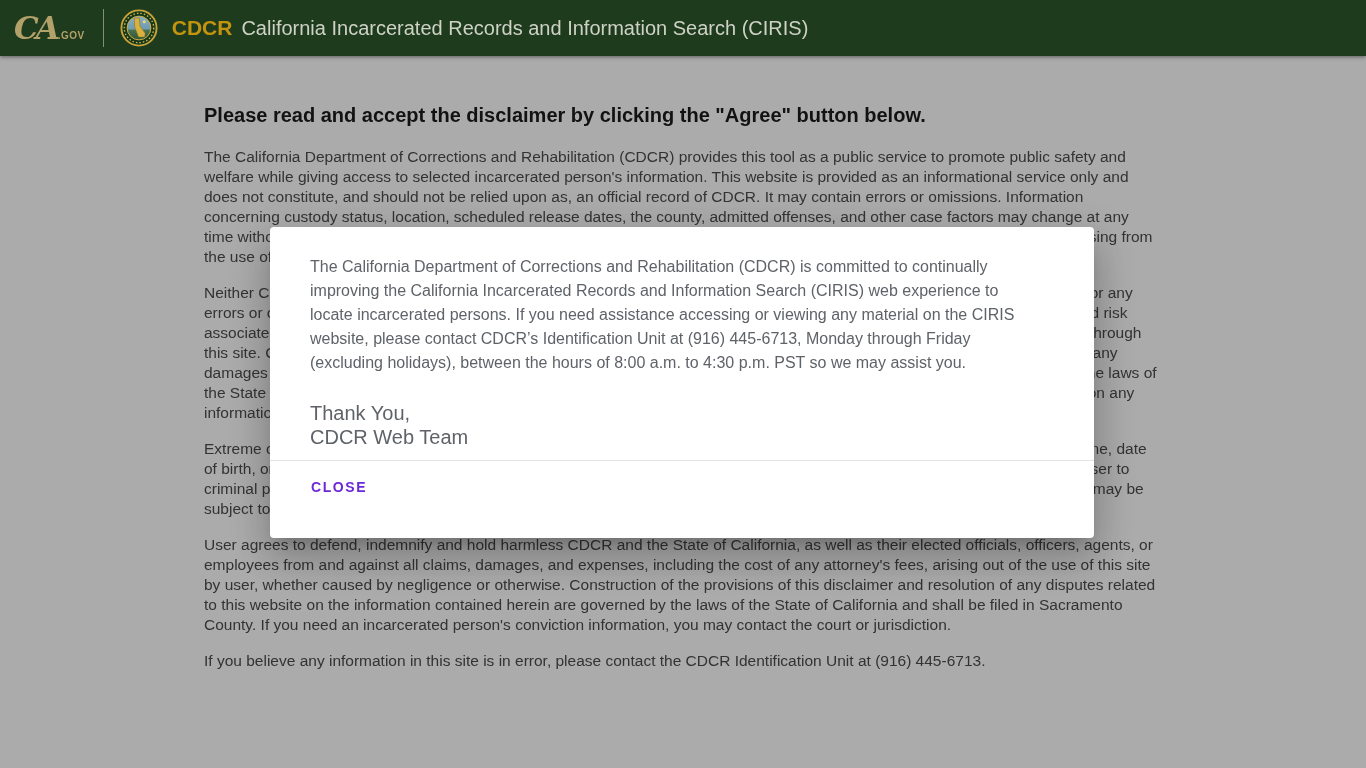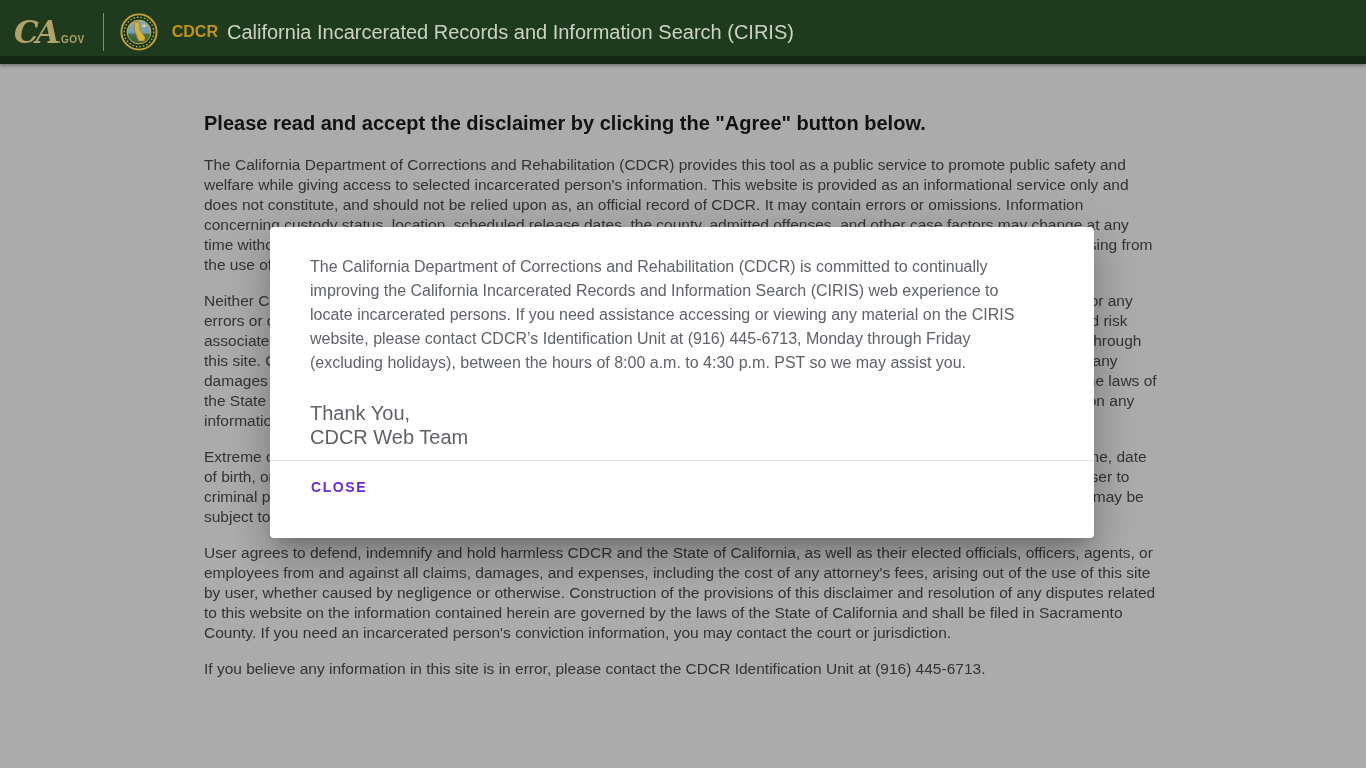--- a/index.html
+++ b/index.html
@@ -6,21 +6,21 @@
   html, body { margin: 0; padding: 0; }
   body {
     width: 1366px; height: 768px; overflow: hidden;
     background: #ffffff;
     font-family: "Liberation Sans", sans-serif;
     position: relative;
   }
 
   
   .app-header {
-    height: 64px; width: 100%;
+    height: 56px; width: 100%;
     display: flex; align-items: center;
     padding: 0 16px 0 14px;
     box-shadow: 0 1px 4px rgba(0,0,0,.45);
     position: relative; z-index: 1;
   }
   .cagov { display: flex; align-items: flex-end; cursor: pointer; }
   .cagov .ca {
     font-family: "DejaVu Serif", serif;
     font-style: italic; font-weight: bold;
     font-size: 31px; line-height: 30px; letter-spacing: -3px;
@@ -28,21 +28,21 @@
   .cagov .gov {
     font-size: 10px; font-weight: bold; letter-spacing: .5px;
     padding: 0 0 2px 1px;
     text-align: center;
   }
   .header-divider {
     width: 1px; height: 38px; background: rgba(210,216,200,.55);
     margin: 0 16px 0 18px;
   }
   .seal { flex: 0 0 auto; margin-right: 14px; display: block; }
-  .brand { font-size: 16px; font-weight: bold; margin-right: 9px; white-space: nowrap; }
+  .brand { font-size: 21px; font-weight: bold; margin-right: 9px; white-space: nowrap; }
   .app-title { font-size: 20px; white-space: nowrap; }
 
   
   .content { width: 958px; margin: 0 auto; padding-top: 31px; }
   .page-title {
     font-size: 34px; line-height: 38px; font-weight: bold;
     color: #1c1c1c; margin: 0 0 13px 0;
   }
   .page-subtitle {
     font-size: 20px; line-height: 24px; font-weight: bold;

